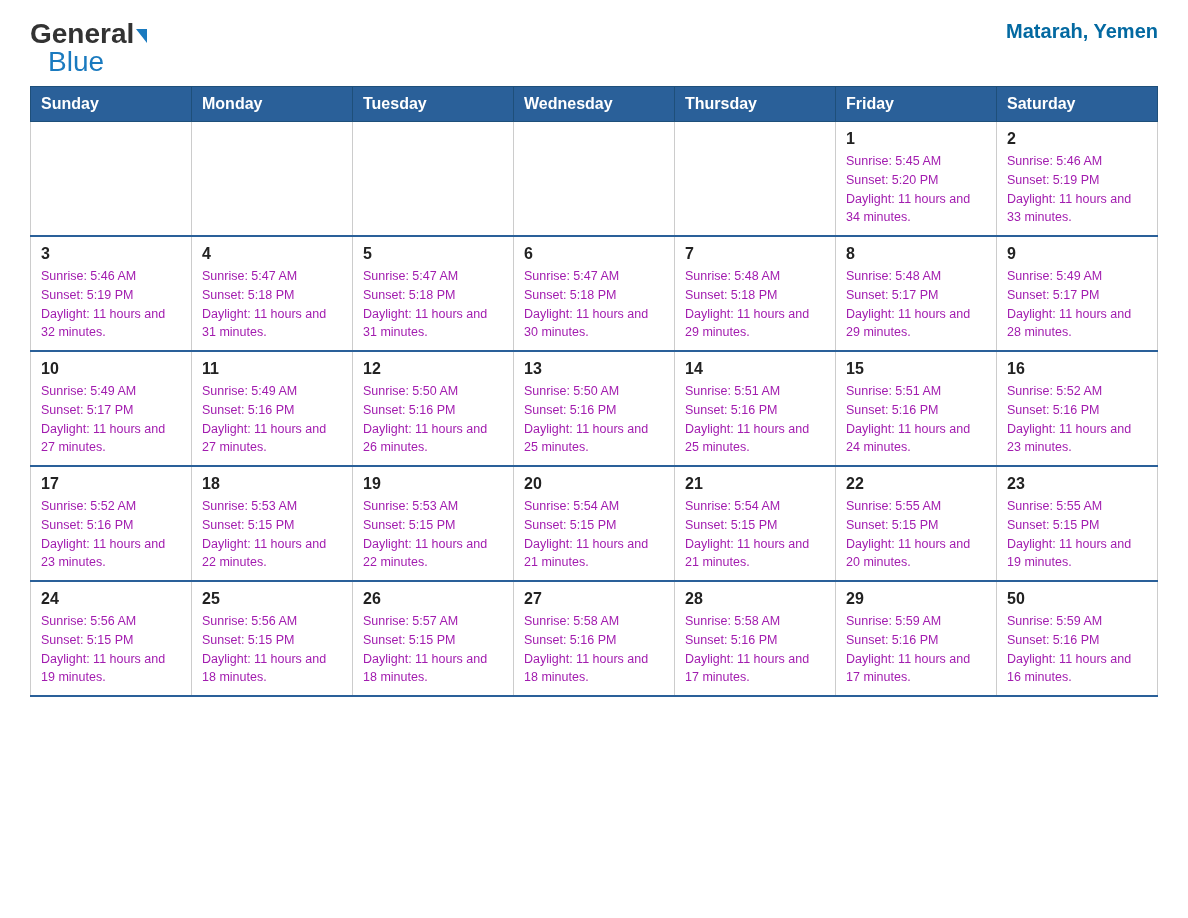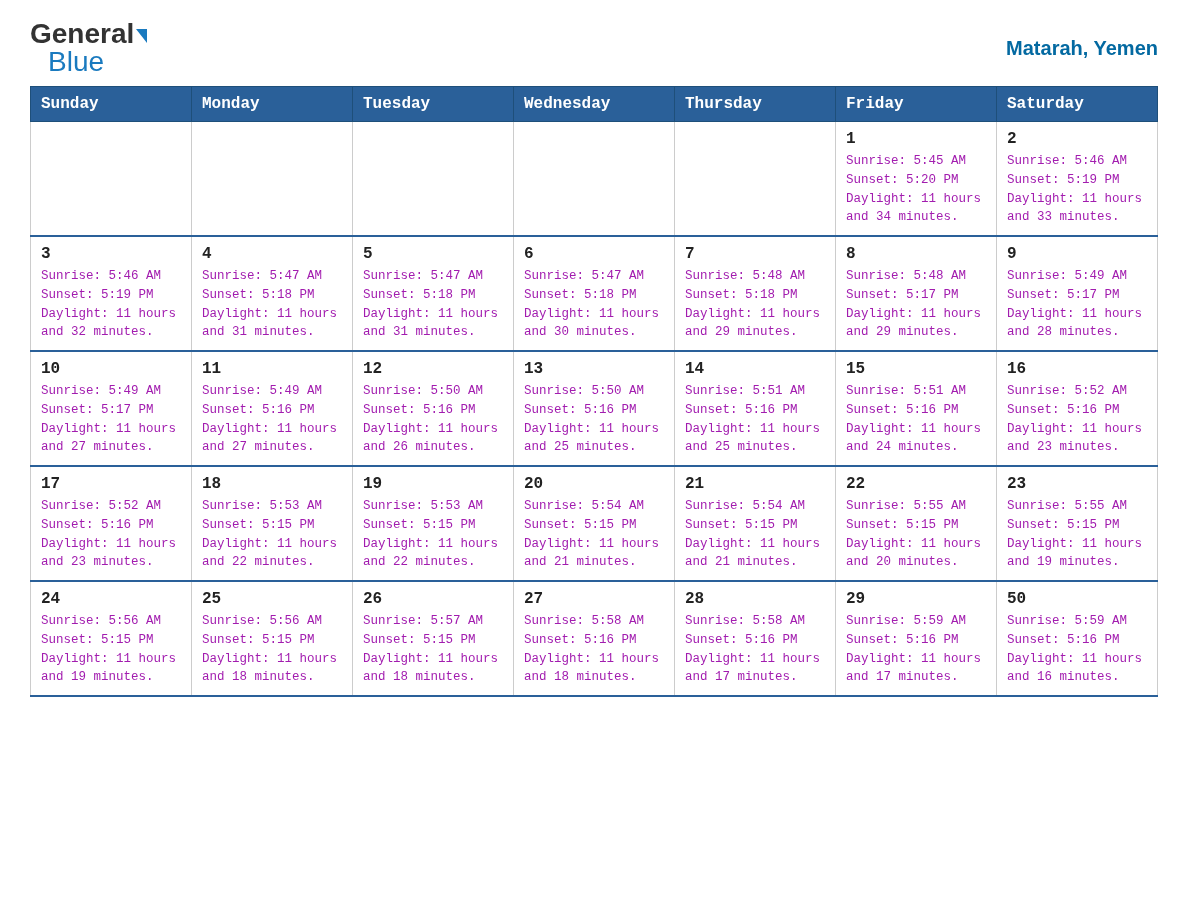--- a/index.html
+++ b/index.html
@@ -6,21 +6,21 @@
     body {
       font-family: Arial, sans-serif;
       background: #fff;
       padding: 20px 30px;
       width: 1188px;
       min-height: 918px;
     }
     .header {
       display: flex;
       justify-content: space-between;
-      align-items: center;
+      align-items: flex-start;
       margin-bottom: 10px;
     }
     .logo {
       display: flex;
       flex-direction: column;
       align-items: flex-start;
     }
     .logo-general {
       font-size: 28px;
       font-weight: bold;
@@ -48,21 +48,20 @@
       line-height: 1.1;
     }
     .title-block h2 {
       font-size: 20px;
       font-weight: bold;
       color: #0369a1;
     }
     .calendar {
       width: 100%;
       border-collapse: collapse;
-      font-family: Liberation Mono, monospace;
     }
     .calendar thead tr {
       background-color: #2a6099;
     }
     .calendar thead th {
       color: #fff;
       font-size: 16px;
       font-weight: 600;
       padding: 8px 10px;
       text-align: left;

